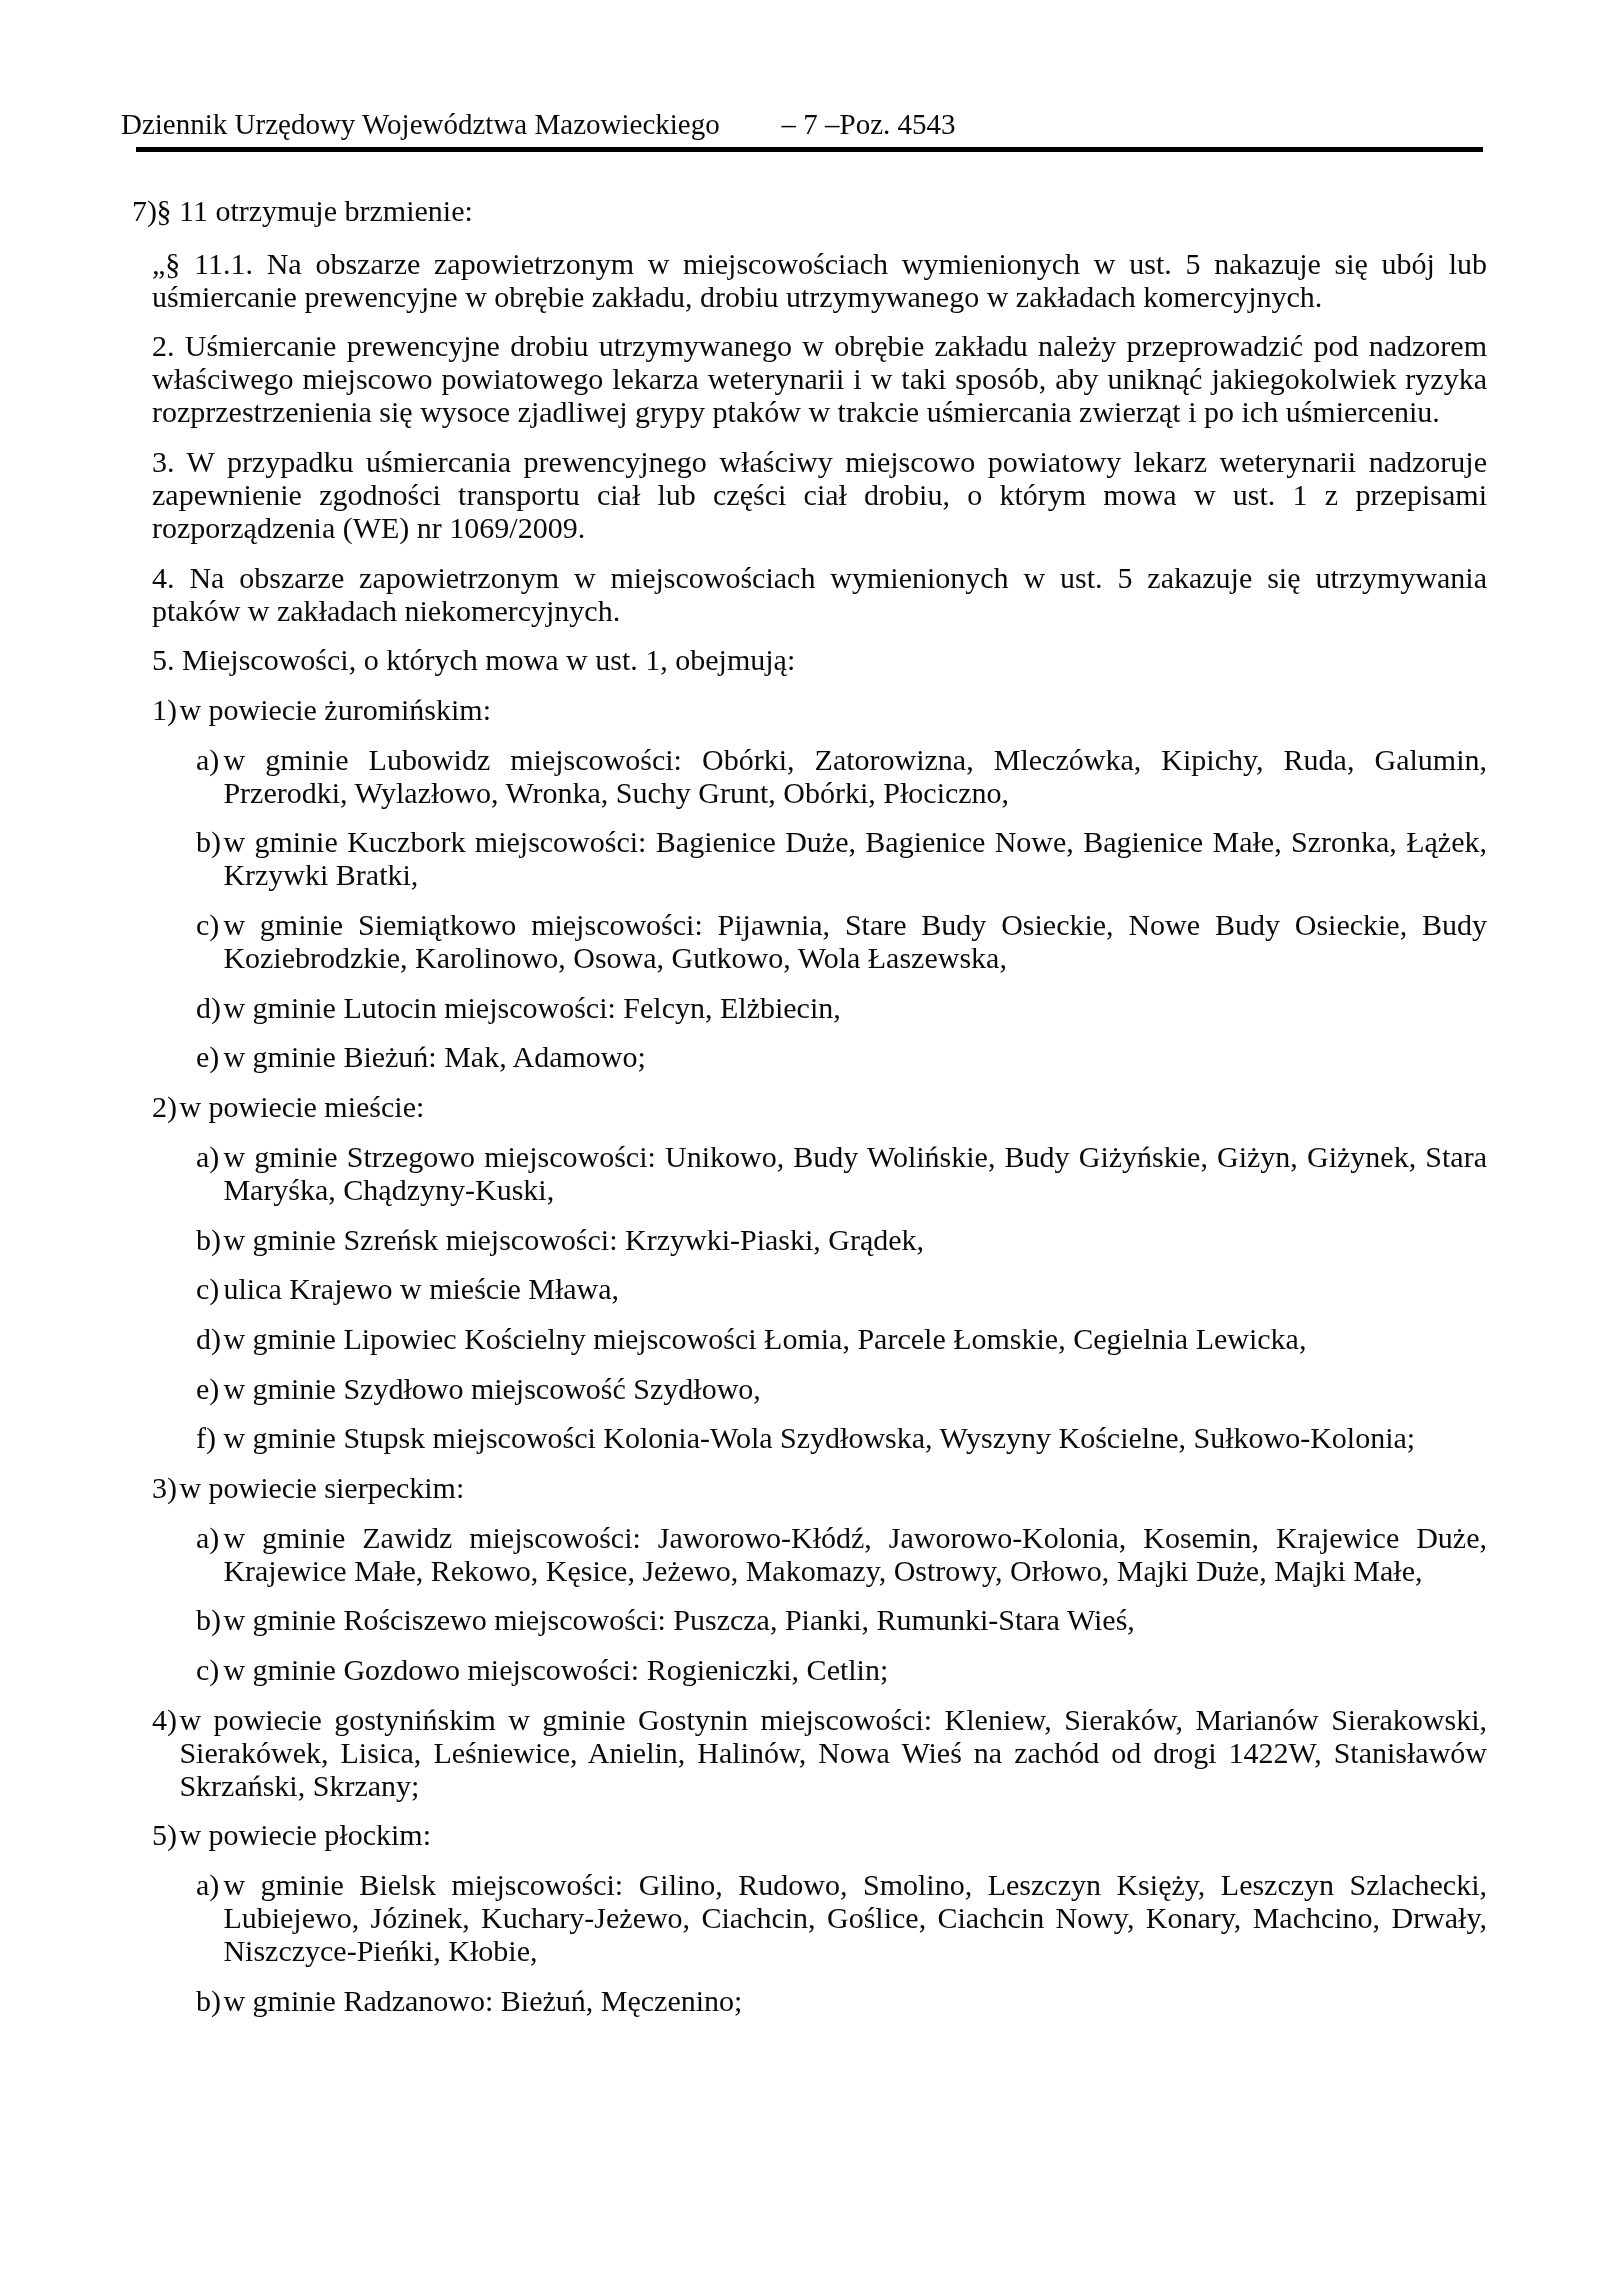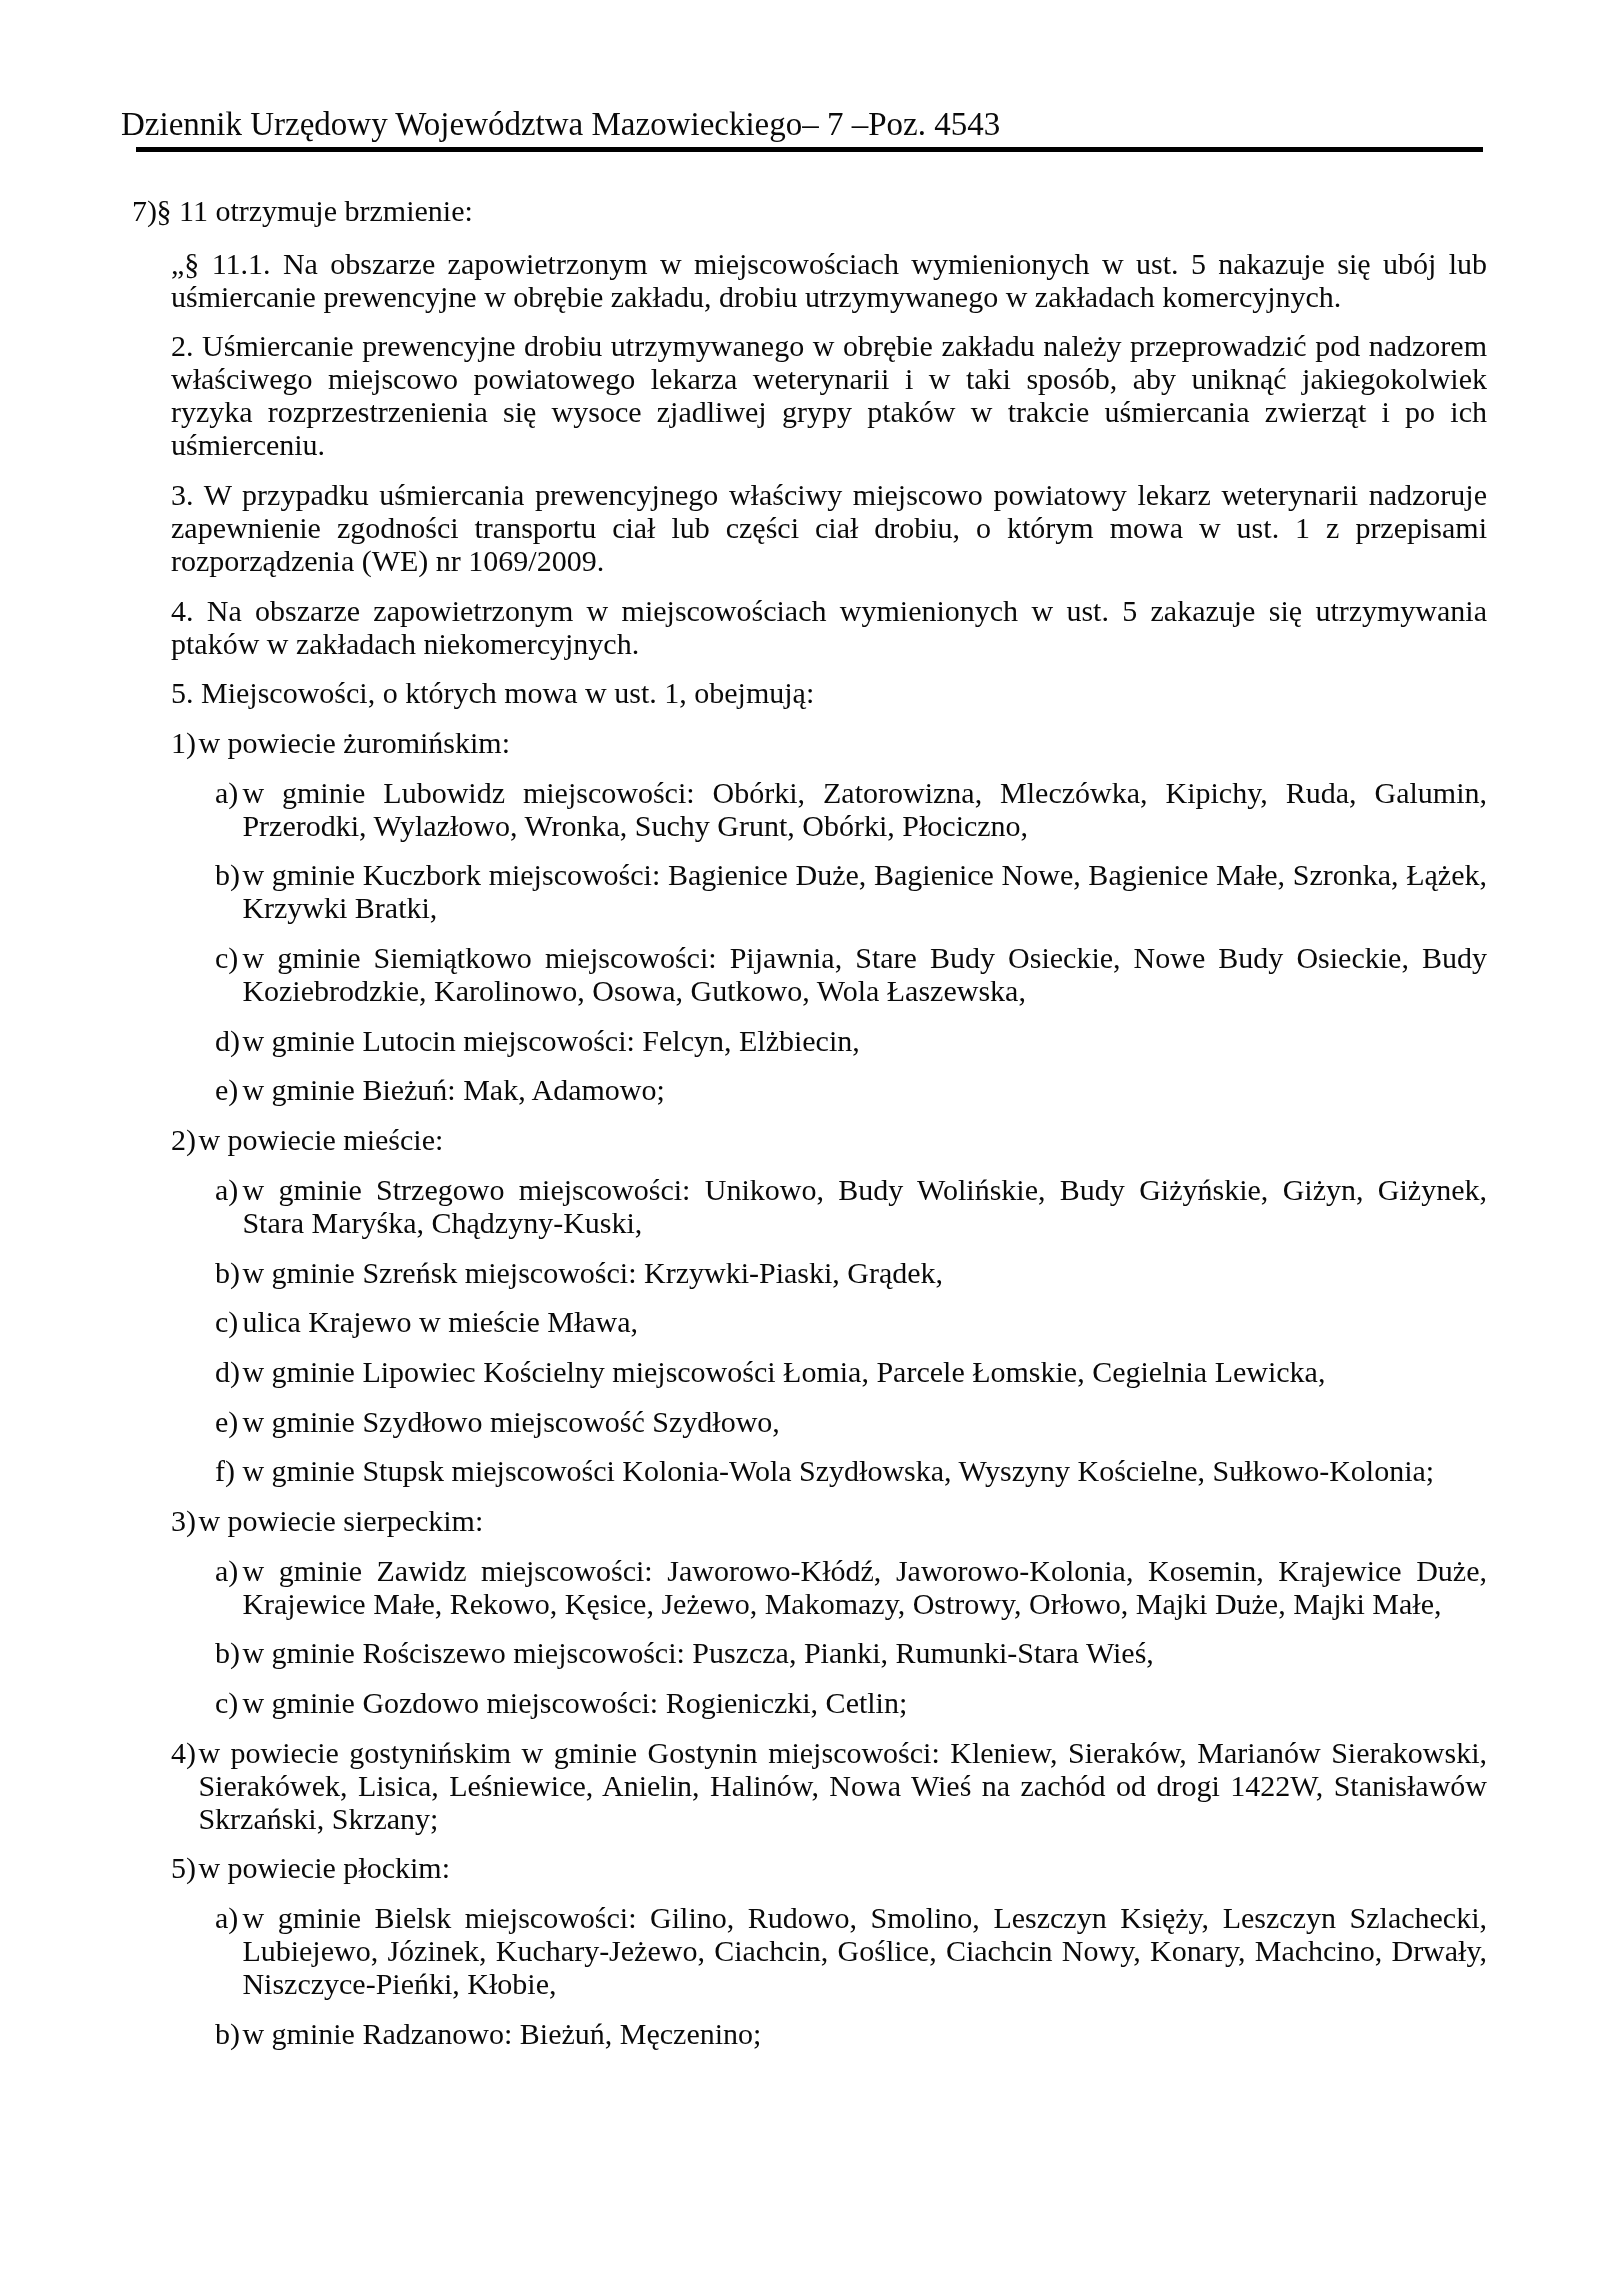--- a/index.html
+++ b/index.html
@@ -12,21 +12,21 @@
     font-family: "Liberation Serif", "DejaVu Serif", serif;
     overflow: hidden;
   }
   .header {
     position: absolute;
     left: 121px;
     right: 121px;
     top: 110px;
     display: grid;
     grid-template-columns: 1fr auto 1fr;
-    font-size: 33px;
+    font-size: 29px;
     line-height: 29px;
     white-space: nowrap;
   }
   .header .h-left   { text-align: left; }
   .header .h-center { text-align: center; }
   .header .h-right  { text-align: left; padding-right: 31px; }
   .header-rule {
     position: absolute;
     left: 136px;
     top: 147px;
@@ -39,21 +39,21 @@
     left: 132px;
     top: 194px;
     width: 1355px;
     font-size: 30px;
     line-height: 33px;
     text-align: justify;
   }
   .li { position: relative; margin-bottom: 16.7px; }
   .marker { position: absolute; left: 0; top: 0; }
   .l1 { padding-left: 24.5px; margin-bottom: 19.6px; }
-  .sub { margin-left: 39px; }          
+  .sub { margin-left: 20px; }          
   .para { margin-bottom: 16.7px; }
   .l2 { padding-left: 27.4px; }          
   .l3 { margin-left: 44px; padding-left: 27.4px; }  
 </style>
 </head>
 <body>
 
 <div class="page">
 
   <div class="header">

